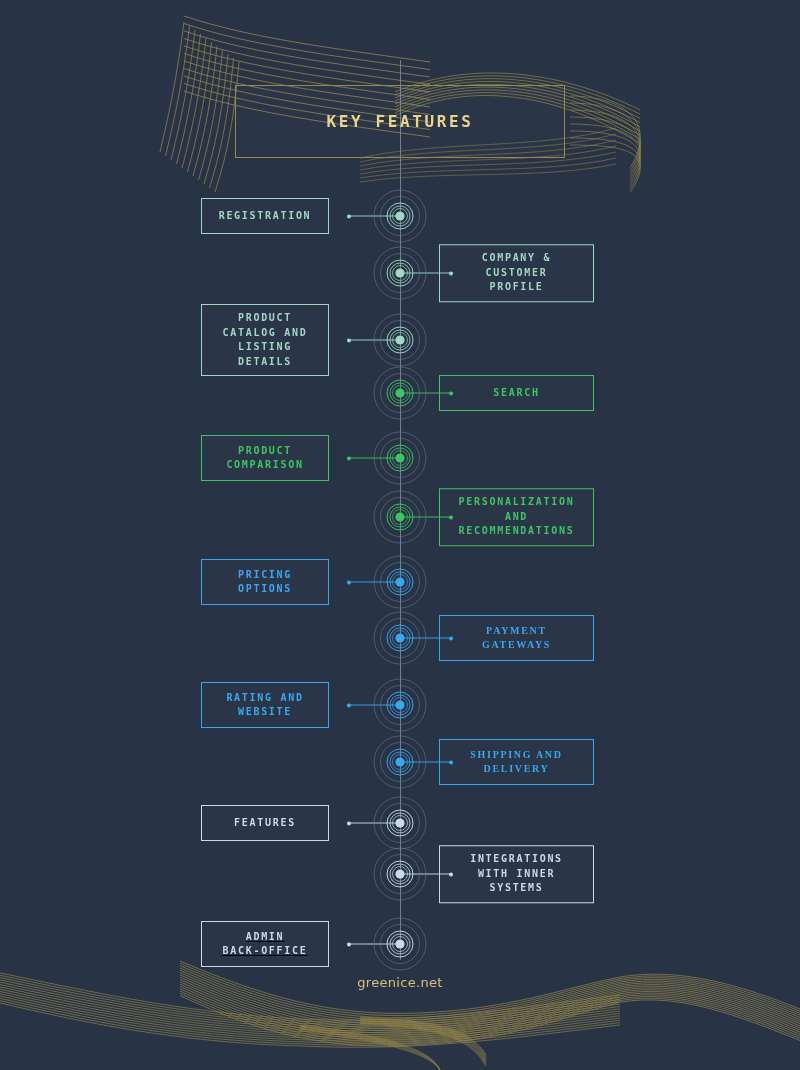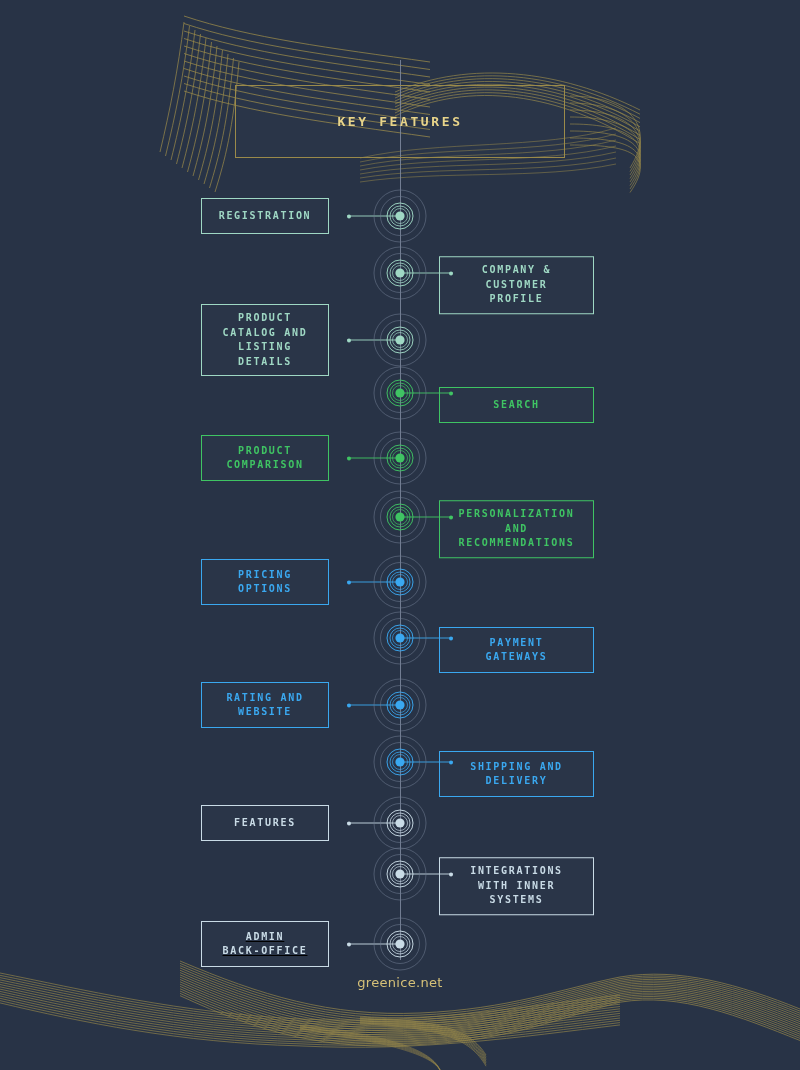--- a/index.html
+++ b/index.html
@@ -16,21 +16,21 @@
   #deco-bottom { left:0; top:955px; width:800px; height:115px; }
 
   
   #title-box {
     position:absolute; left:235px; top:85px; width:330px; height:73px;
     border:1px solid #9a8a4a; background:rgba(255,255,255,0.012);
     display:flex; flex-direction:column; align-items:center; justify-content:center;
     z-index:6;
   }
   #title-box .tl {
-    color:#e8d48a; font-size:13px; letter-spacing:2.6px; line-height:22px;
+    color:#e8d48a; font-size:16px; letter-spacing:2.6px; line-height:22px;
     text-align:center; white-space:nowrap; font-weight:700;
   }
   #title-box .tl2 { font-size:13px; letter-spacing:2.4px; }
 
   
   #spine {
     position:absolute; left:399.5px; top:60px; width:1.5px; height:900px;
     background:#7f8ba0; opacity:.85; z-index:2;
   }
 
@@ -45,21 +45,21 @@
     width:56px; height:56px; z-index:5;
   }
   .node svg { display:block; overflow:visible; }
 
   .card {
     position:absolute; top:0; transform:translateY(-50%);
     border:1px solid; display:flex; align-items:center; justify-content:center;
     text-align:center; padding:6px 10px; background:rgba(255,255,255,0.013);
   }
   .card.left  { left:201px; width:128px; }
-  .card.right { left:439px; width:155px;margin-top:12px; }
+  .card.right { left:439px; width:155px; }
   .card .lbl {
     font-size:10px; letter-spacing:1.7px; line-height:14.5px;
     white-space:pre-line; font-weight:600;
   }
 
   .conn { position:absolute; top:0; height:1px; transform:translateY(-50%); z-index:3; }
   .conn .ln { position:absolute; top:0; left:0; height:1px; width:100%; }
   .conn .dot {
     position:absolute; top:50%; width:4px; height:4px; border-radius:50%;
     transform:translateY(-50%);
@@ -276,21 +276,21 @@
             <circle cx="28" cy="28" r="7.5" fill="none" stroke="#3aa8f0" stroke-width="1" opacity="0.65"></circle>
             <circle cx="28" cy="28" r="4.6" fill="#3aa8f0"></circle>
           </svg>
         </div>
       </div>
       <div class="row" style="top: 638px;">
         <div class="conn toright">
           <div class="ln" style="background: rgb(58, 168, 240); opacity: 0.9;"></div>
           <div class="dot" style="background: rgb(58, 168, 240);"></div>
         </div>
-        <div class="card right" style="border-color: rgb(58, 168, 240); min-height: 46px;">
+        <div class="card right" style="border-color: rgb(58, 168, 240); min-height: 46px; font-family: Liberation Serif, serif;">
           <div class="lbl" style="color: rgb(58, 168, 240);">PAYMENT
 GATEWAYS</div>
         </div>
         <div class="node">
           <svg width="56" height="56" viewBox="0 0 56 56">
             <circle cx="28" cy="28" r="26" fill="none" stroke="#6f7c91" stroke-width="1" opacity="0.55"></circle>
             <circle cx="28" cy="28" r="19.5" fill="none" stroke="#6f7c91" stroke-width="1" opacity="0.55"></circle>
             <circle cx="28" cy="28" r="13" fill="none" stroke="#3aa8f0" stroke-width="1" opacity="0.95"></circle>
             <circle cx="28" cy="28" r="10" fill="none" stroke="#3aa8f0" stroke-width="1" opacity="0.8"></circle>
             <circle cx="28" cy="28" r="7.5" fill="none" stroke="#3aa8f0" stroke-width="1" opacity="0.65"></circle>
@@ -317,21 +317,21 @@
             <circle cx="28" cy="28" r="4.6" fill="#3aa8f0"></circle>
           </svg>
         </div>
       </div>
       <div class="row" style="top: 762px;">
         <div class="conn toright">
           <div class="ln" style="background: rgb(58, 168, 240); opacity: 0.9;"></div>
           <div class="dot" style="background: rgb(58, 168, 240);"></div>
         </div>
         <div class="card right" style="border-color: rgb(58, 168, 240); min-height: 46px;">
-          <div class="lbl" style="color: rgb(58, 168, 240);">SHIPPING AND
+          <div class="lbl" style="color: rgb(58, 168, 240); font-family: Liberation Serif, serif;">SHIPPING AND
 DELIVERY</div>
         </div>
         <div class="node">
           <svg width="56" height="56" viewBox="0 0 56 56">
             <circle cx="28" cy="28" r="26" fill="none" stroke="#6f7c91" stroke-width="1" opacity="0.55"></circle>
             <circle cx="28" cy="28" r="19.5" fill="none" stroke="#6f7c91" stroke-width="1" opacity="0.55"></circle>
             <circle cx="28" cy="28" r="13" fill="none" stroke="#3aa8f0" stroke-width="1" opacity="0.95"></circle>
             <circle cx="28" cy="28" r="10" fill="none" stroke="#3aa8f0" stroke-width="1" opacity="0.8"></circle>
             <circle cx="28" cy="28" r="7.5" fill="none" stroke="#3aa8f0" stroke-width="1" opacity="0.65"></circle>
             <circle cx="28" cy="28" r="4.6" fill="#3aa8f0"></circle>

